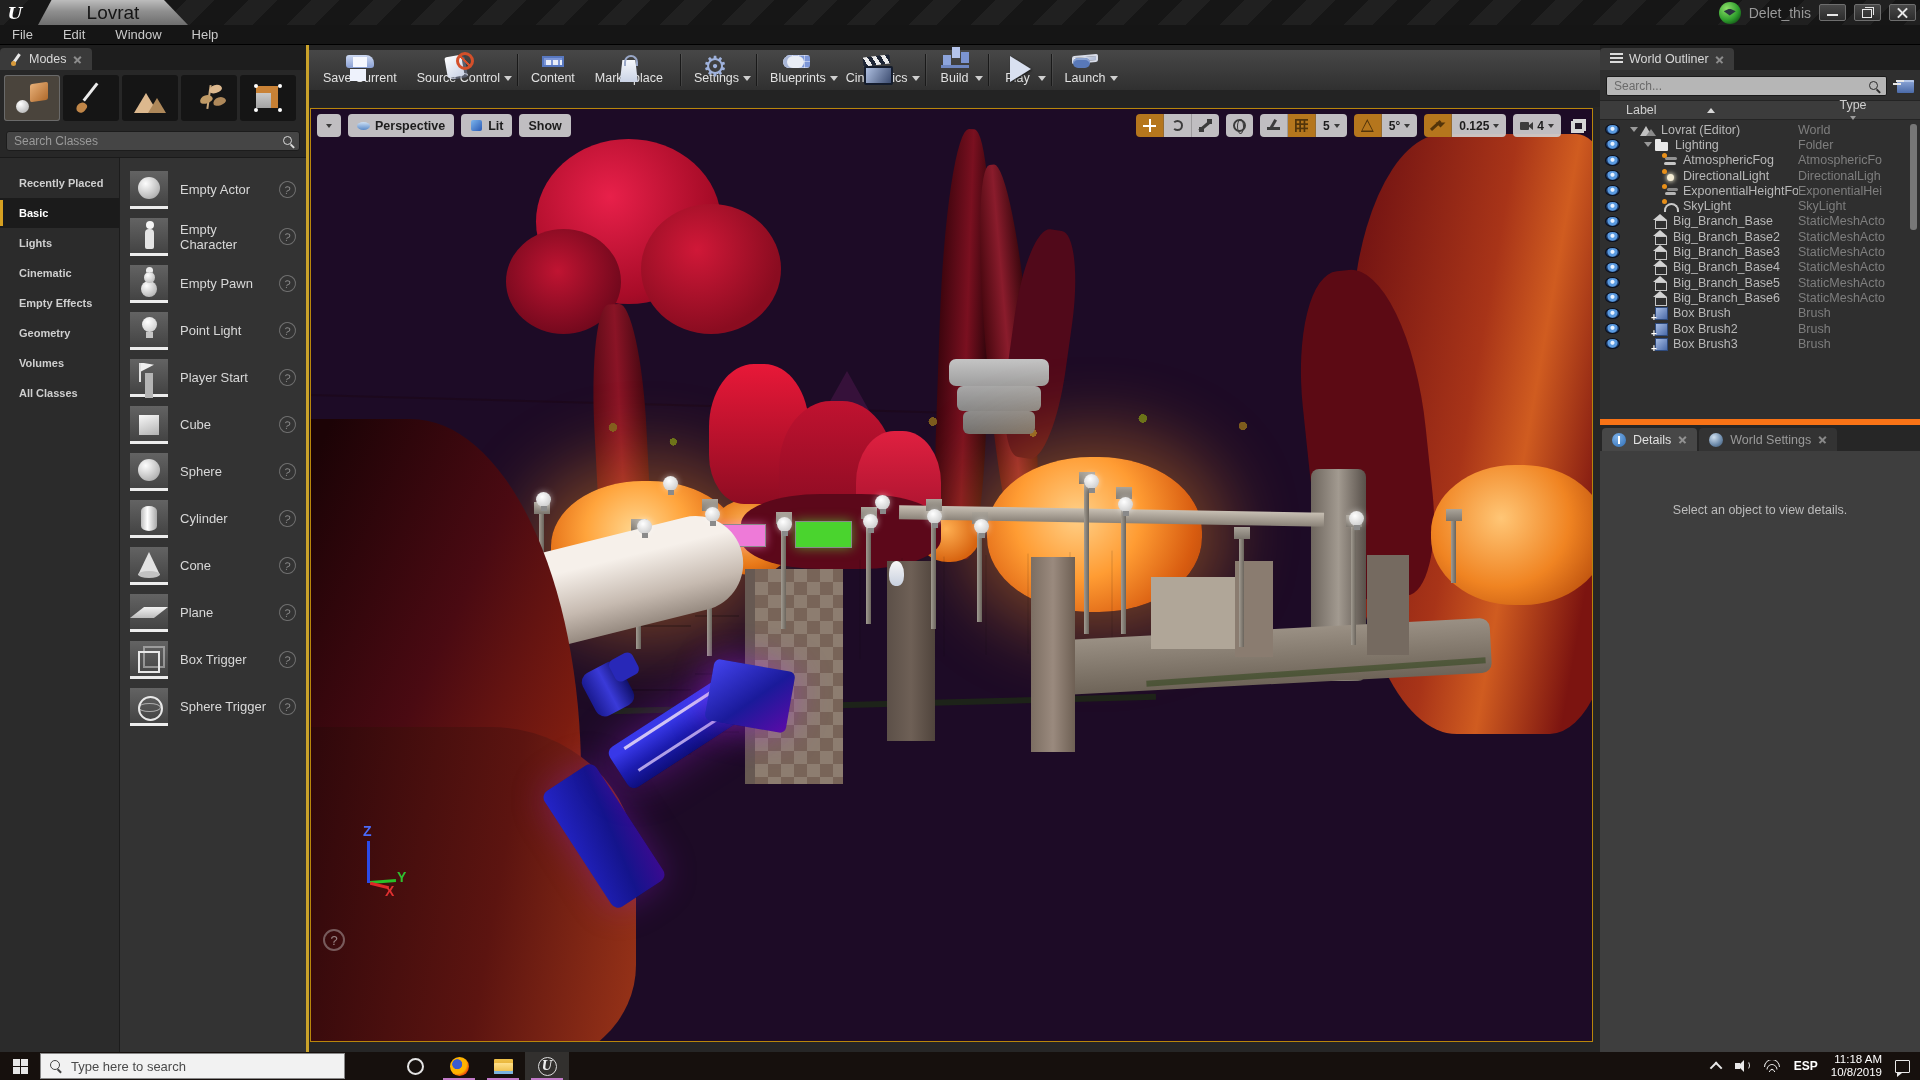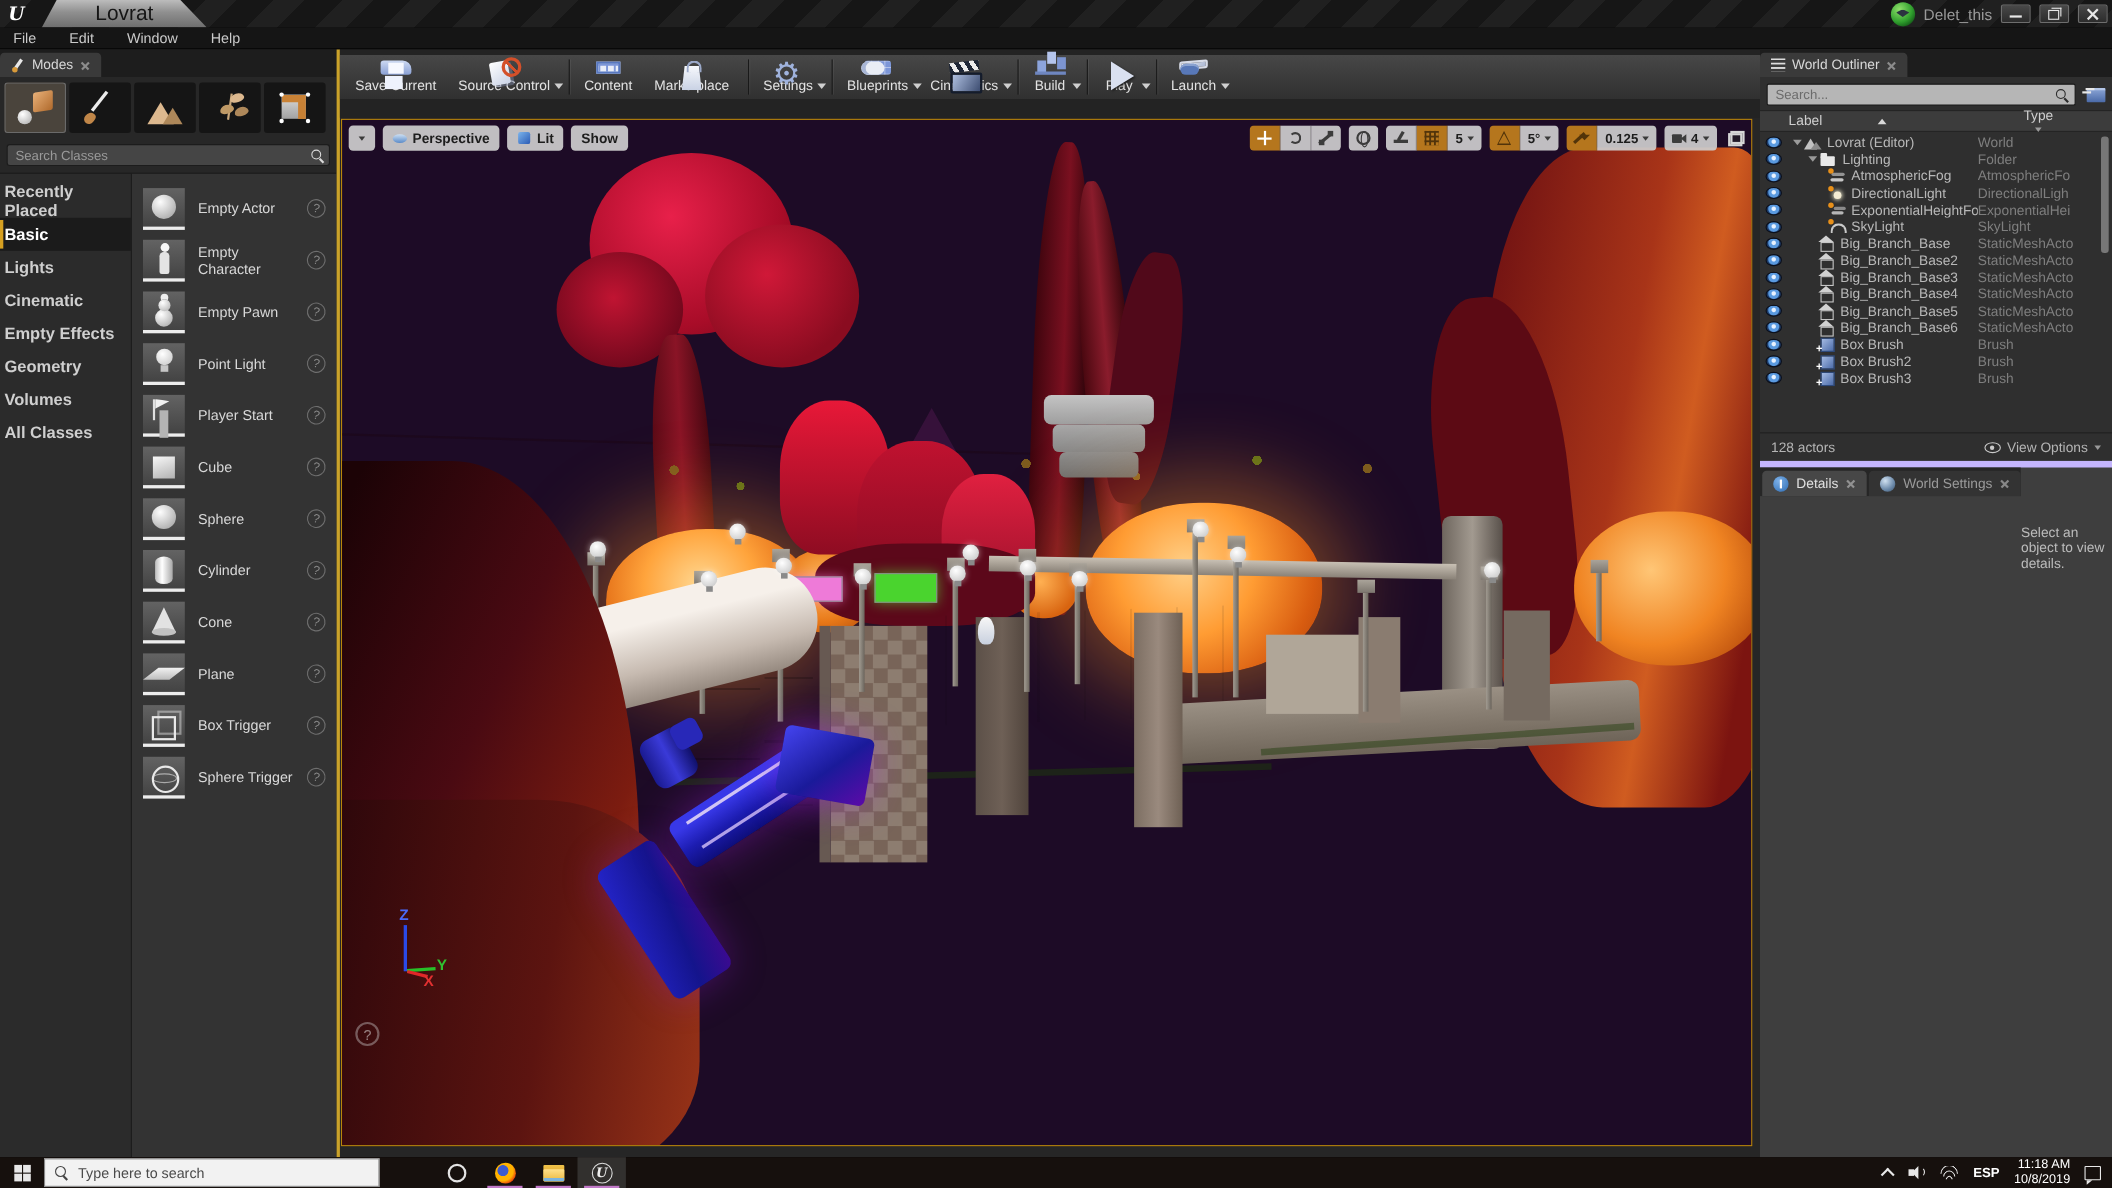--- a/index.html
+++ b/index.html
@@ -70,21 +70,21 @@
   .searchrow { padding:5px 6px 6px; background:#272727; border-bottom:1px solid #1a1a1a; }
   .searchbox { position:relative; height:20px; background:#454545; border:1px solid #1c1c1c; border-radius:3px; display:flex; align-items:center; }
   .searchbox input { flex:1; background:transparent; border:none; outline:none; color:#cfcfcf; font-size:12px; padding:0 22px 0 7px; font-family:inherit; }
   .searchbox input::placeholder { color:#9a9a9a; }
   .mag { position:absolute; right:5px; top:4px; width:11px; height:11px; }
   .mag::before { content:""; position:absolute; left:0; top:0; width:7px; height:7px; border:1.8px solid #dadada; border-radius:50%; }
   .mag::after { content:""; position:absolute; right:0; bottom:0; width:4.5px; height:1.8px; background:#dadada; transform:rotate(45deg); }
   .mag.dark::before { border-color:#2c2c2c; } .mag.dark::after { background:#2c2c2c; }
   .left-body { flex:1; display:flex; min-height:0; }
   .cats { width:120px; background:#2b2b2b; border-right:1px solid #1c1c1c; padding-top:10px; }
-  .cat { height:30px; display:flex; align-items:center; padding-left:4px; color:#cfcfcf; font-size:15px; font-weight:bold; position:relative; }
+  .cat { height:30px; display:flex; align-items:center; padding-left:19px; color:#cfcfcf; font-size:11px; font-weight:bold; position:relative; }
   .cat.active { background:#1b1b1b; color:#fff; }
   .cat.active::before { content:""; position:absolute; left:0; top:2px; bottom:2px; width:3px; background:#d6a021; }
   .items { flex:1; background:#333; overflow:hidden; padding:8px 6px 0 10px; }
   .item { height:47px; display:flex; align-items:center; gap:12px; }
   .thumb { width:38px; height:38px; flex:none; position:relative; background:linear-gradient(#636363,#434343);
     border-bottom:3px solid #ededed; }
   .thumb::before,.thumb::after { content:""; position:absolute; }
   .item-label { flex:1; color:#d8d8d8; font-size:13px; }
   .help { width:17px; height:17px; flex:none; margin-right:4px; border:1.5px solid #6e6e6e; border-radius:50%;
     color:#8a8a8a; font-size:11px; display:flex; align-items:center; justify-content:center; transform:rotate(12deg); }
@@ -235,21 +235,21 @@
   .ri-brush::after { content:"+"; left:-1px; bottom:-3px; color:#fff; font-size:10px; font-weight:bold; }
   .rlabel { white-space:nowrap; overflow:hidden; flex:1; }
   .rtype { width:122px; flex:none; color:#7e7e7e; white-space:nowrap; overflow:hidden; }
   .wo-scroll { position:absolute; right:3px; top:4px; width:7px; height:106px; background:#777; border-radius:3px; }
   .wo-footer { height:26px; border-top:1px solid #1e1e1e; display:flex; align-items:center; justify-content:space-between;
     padding:0 10px; color:#b4b4b4; font-size:12.5px; }
   .vo-group { display:flex; align-items:center; gap:6px; }
   .eyeline { width:15px; height:10px; border:1.5px solid #cacaca; border-radius:50%; position:relative; }
   .eyeline::after { content:""; position:absolute; left:4px; top:2px; width:4px; height:4px; border-radius:50%; background:#cacaca; }
 
-  .detailsec { flex:1; background:#3e3e3e; display:flex; flex-direction:row; border-top:6px solid #c4b5fd; }
+  .detailsec { flex:1; background:#3e3e3e; display:flex; flex-direction:column; border-top:6px solid #f97316; }
   .det-tabs { height:26px; background:#262626; display:flex; align-items:flex-end; gap:2px; padding-left:2px; }
   .dtab { height:23px; display:flex; align-items:center; gap:7px; padding:0 10px; border-radius:4px 4px 0 0; font-size:12.5px; }
   .dtab.active { background:#474747; color:#e0e0e0; }
   .dtab.inactive { background:#333; color:#9a9a9a; }
   .info-ico { width:14px; height:14px; border-radius:50%; background:radial-gradient(circle at 35% 30%, #7cb0e8, #2e6db4); position:relative; }
   .info-ico::after { content:""; position:absolute; left:6px; top:3px; width:2px; height:8px; background:#fff; box-shadow:0 -0px 0 #fff; }
   .globe-ico { width:14px; height:14px; border-radius:50%; background:radial-gradient(circle at 35% 30%, #cfe0f0, #6a88a8 60%, #3a5068); }
   .det-body { flex:1; display:flex; justify-content:center; padding-top:52px; color:#bcbcbc; font-size:12.5px; }
 
   
@@ -843,28 +843,20 @@
             </div>
           <div class="orow">
               <span class="eye"></span>
               <span style="width:26px"></span>
               <span class="ri ri-brush"></span>
               <span class="rlabel">Box Brush3</span>
               <span class="rtype">Brush</span>
             </div>
           <div class="wo-scroll"></div>
         </div>
-        <div class="wo-footer">
-          <span>128 actors</span>
-          <div class="vo-group">
-            <span class="eyeline"></span>
-            <span>View Options</span>
-            <span class="filtdown"></span>
-          </div>
-        </div>
       </div>
 
       <div class="detailsec">
         <div class="det-tabs">
           <div class="dtab active">
             <span class="info-ico"></span>
             <span>Details</span>
             <span class="xicon"></span>
           </div>
           <div class="dtab inactive">

